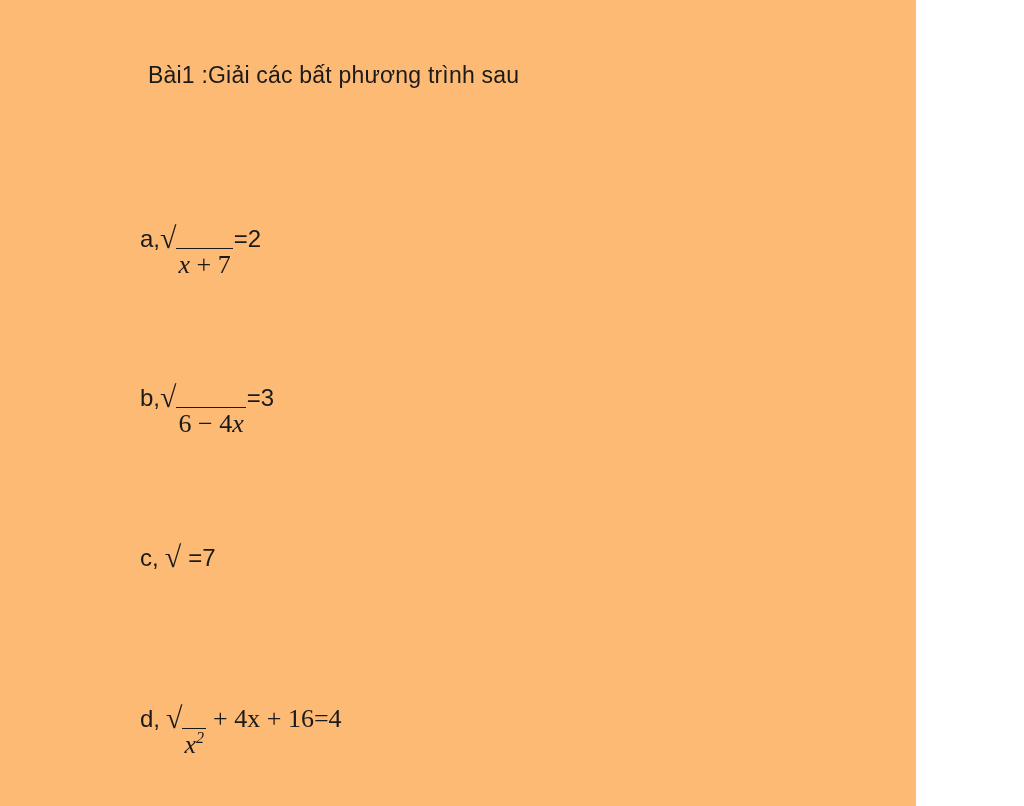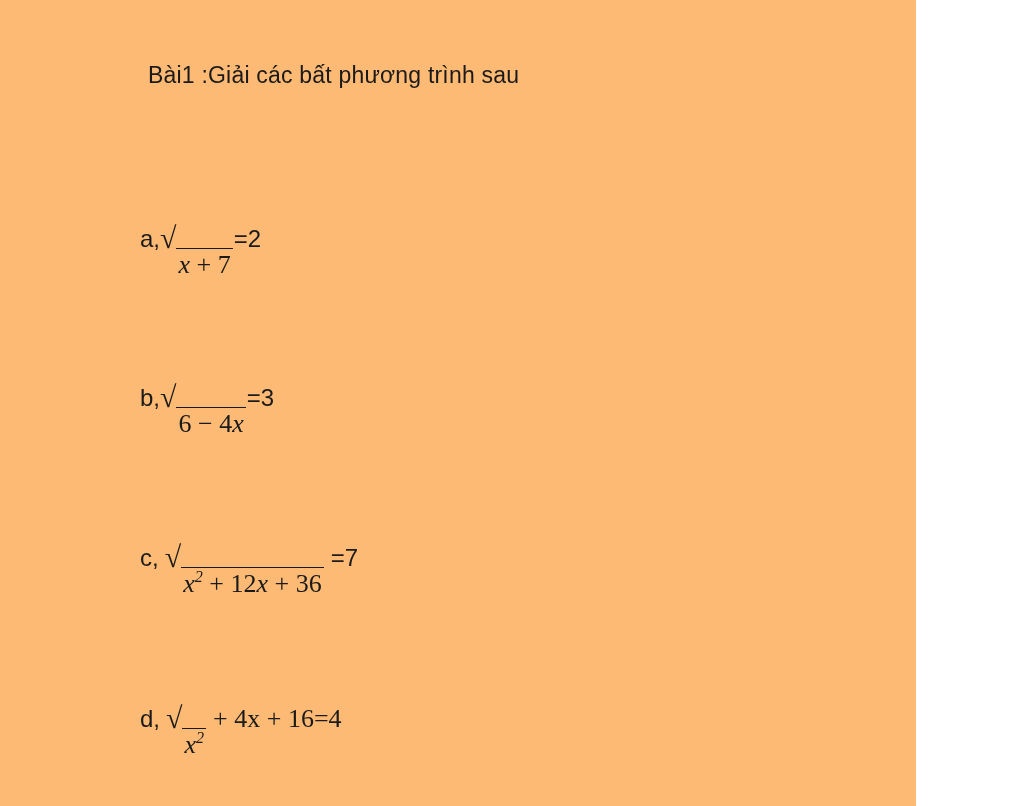--- a/index.html
+++ b/index.html
@@ -129,23 +129,20 @@
         <span class="up">6</span> <span class="up">−</span> <span class="up">4</span><span class="it">x</span>
       </span>
     </span>
     <span class="tail">=3</span>
   </div>
 
   <div class="problem p-c">
     <span class="label sp">c,</span>
     <span class="radical">
       <span class="radsign">√</span>
-      <span class="radbody">
-        <span class="it">x</span><sup class="exp">2</sup> <span class="up">+</span> <span class="up">12</span><span class="it">x</span> <span class="up">+</span> <span class="up">36</span>
-      </span>
     </span>
     <span class="gap"></span>
     <span class="tail">=7</span>
   </div>
 
   <div class="problem p-d">
     <span class="label sp">d,</span>
     <span class="radical">
       <span class="radsign">√</span>
       <span class="radbody">

